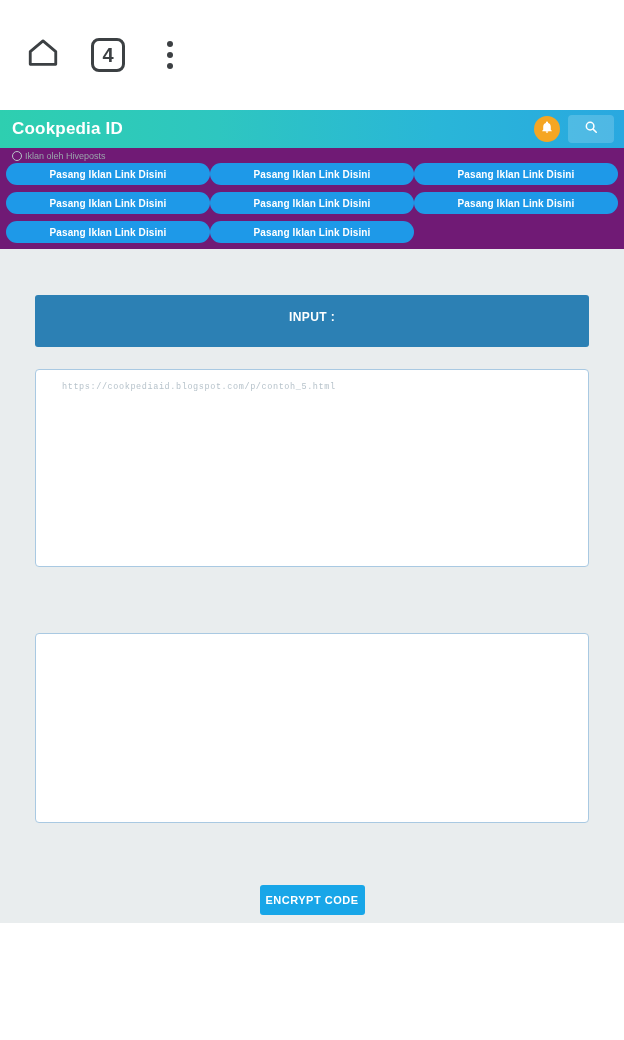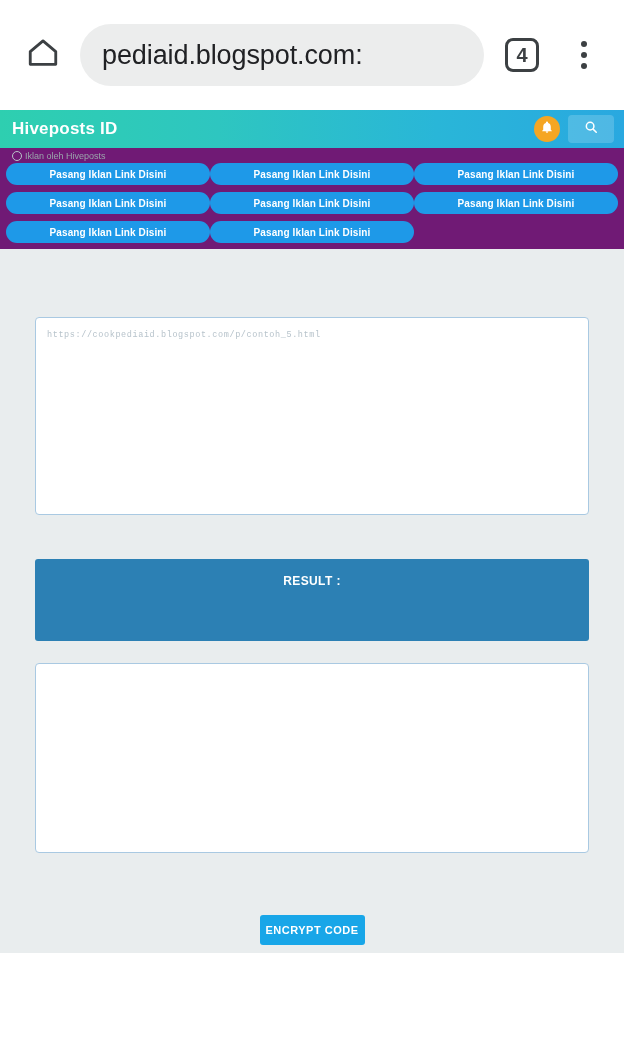--- a/index.html
+++ b/index.html
@@ -214,21 +214,21 @@
     justify-content: center;
     padding-top: 28px;
     box-sizing: border-box;
   }
   .ta {
     background: #ffffff;
     border: 1px solid #a9c9e2;
     border-radius: 4px;
     box-sizing: border-box;
     margin: 0 25px;
-    padding: 12px 11px;
+    padding: 12px 26px;
     font-family: "Liberation Mono", monospace;
     font-size: 8.5px;
     color: #b7c3cb;
     overflow: hidden;
     white-space: pre-wrap;
     word-break: break-all;
     letter-spacing: 0.6px;
     cursor: text;
   }
   .ta-input { height: 198px; }
@@ -255,37 +255,34 @@
 <div class="browser-chrome">
 
   <div class="home-btn">
     <span>
       <svg width="34" height="34" viewBox="0 0 24 24" fill="none" stroke="#3c4043" stroke-width="2" stroke-linejoin="round" stroke-linecap="round">
         <path d="M3 11 L12 3.5 L21 11 V20 H3 Z"></path>
       </svg>
     </span>
   </div>
 
-  <div class="url-pill">
-    <span class="url-text">:pediaid.blogspot.com</span>
-  </div>
 
   <div class="tab-count">
     <span class="tab-box">4</span>
   </div>
 
   <div class="menu-btn">
     <span class="menu-dot"></span>
     <span class="menu-dot"></span>
     <span class="menu-dot"></span>
   </div>
 </div>
 
 <div class="site-header">
-  <div class="site-logo">Hiveposts ID</div>
+  <div class="site-logo">Cookpedia ID</div>
 
   <div class="bell-btn">
     <span>
       <svg width="14" height="14" viewBox="0 0 24 24" fill="#ffffff">
         <path d="M12 22a2.2 2.2 0 0 0 2.2-2.2H9.8A2.2 2.2 0 0 0 12 22zm6.5-5.2v-5.4c0-3.1-1.7-5.7-4.6-6.4v-.7a1.9 1.9 0 1 0-3.8 0v.7c-2.9.7-4.6 3.3-4.6 6.4v5.4L3.8 18.4v.9h16.4v-.9z"></path>
       </svg>
     </span>
   </div>
 
   <div class="search-btn">
@@ -312,28 +309,28 @@
     <div class="ad-btn">Pasang Iklan Link Disini</div>
     <div class="ad-btn">Pasang Iklan Link Disini</div>
     <div class="ad-btn">Pasang Iklan Link Disini</div>
   </div>
 </div>
 
 <div class="page-body">
 
   <div class="spacer-top"></div>
 
+  <div class="bar bar-input">INPUT :</div>
 
   <div class="gap-22"></div>
 
   <div class="ta ta-input">https://cookpediaid.blogspot.com/p/contoh_5.html</div>
 
   <div class="gap-44"></div>
 
-  <div class="bar bar-result">RESULT :</div>
 
   <div class="gap-22"></div>
 
   <div class="ta ta-result"></div>
 
   <div class="gap-34"></div>
 
   <div class="bar-action">
     <button class="encrypt-btn">ENCRYPT CODE</button>
   </div>

